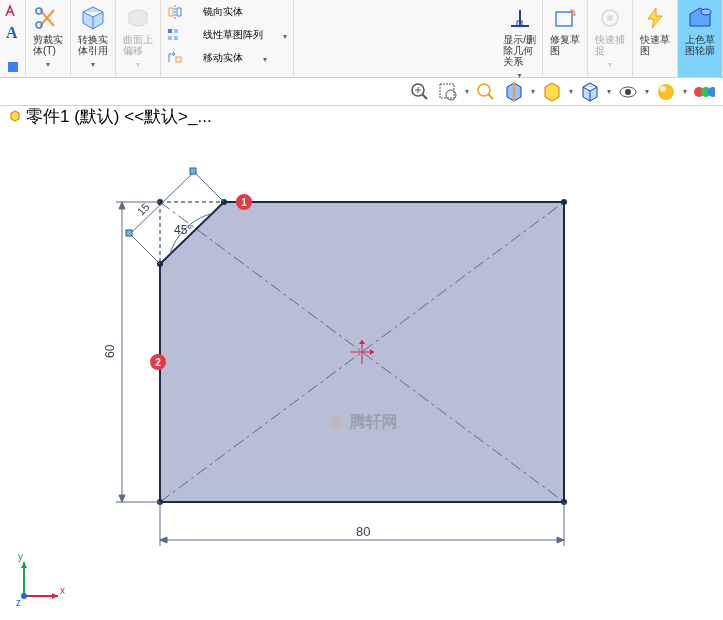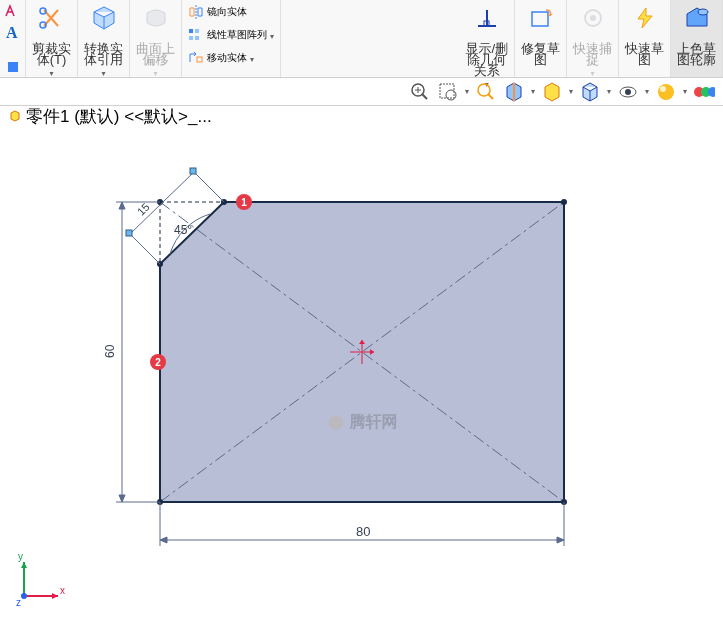--- a/index.html
+++ b/index.html
@@ -22,60 +22,60 @@
       display: flex;
       flex-direction: column;
       align-items: center;
       justify-content: flex-start;
       padding: 2px 4px;
       border-right: 1px solid #e0e0e0;
       position: relative;
       min-width: 44px;
     }
     .ribbon-group.selected {
-      background: #e5e5e5;
+      background: #7dd3fc;
     }
     .ribbon-big-btn {
       display: flex;
       flex-direction: column;
       align-items: center;
       cursor: pointer;
       padding: 2px;
     }
     .ribbon-big-btn .icon-wrap {
       width: 32px;
       height: 28px;
       display: flex;
       align-items: center;
       justify-content: center;
     }
     .ribbon-big-btn .lbl {
-      font-size: 13px;
-      text-align: center;
+      font-size: 10px;
+      text-align: left;
       line-height: 11px;
-      margin-top: 11px;
+      margin-top: 2px;
       color: #333;
     }
     .ribbon-big-btn.disabled .lbl { color: #aaa; }
     .dropdown-arrow {
       font-size: 8px;
       color: #666;
       margin-top: 2px;
     }
     .ribbon-small-group {
       display: flex;
       flex-direction: column;
       padding: 2px 4px;
       border-right: 1px solid #e0e0e0;
       gap: 3px;
     }
     .ribbon-small-btn {
       display: flex;
       align-items: center;
-      gap: 3px;
+      gap: 20px;
       font-size: 10px;
       cursor: pointer;
       padding: 2px;
     }
     .ribbon-small-btn .icon-wrap {
       width: 16px;
       height: 16px;
       display: flex;
       align-items: center;
       justify-content: center;

